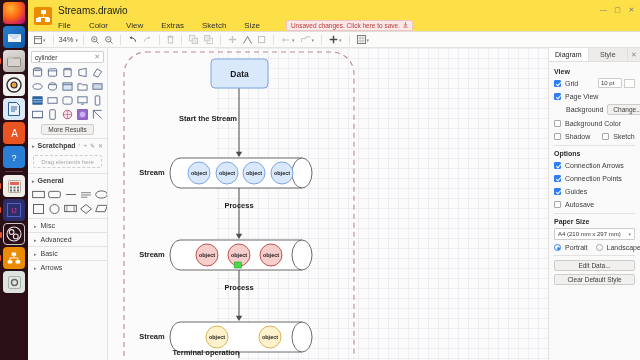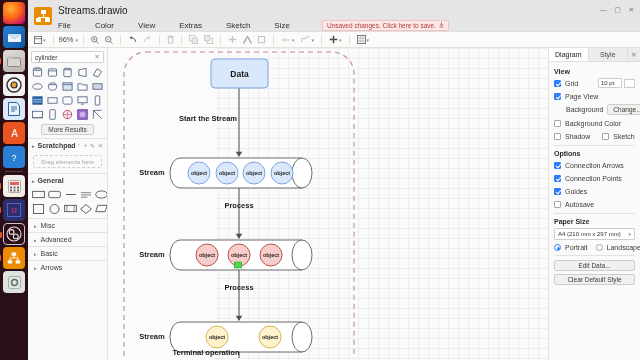--- a/index.html
+++ b/index.html
@@ -39,39 +39,39 @@
   .d-calc    { background: #f1eee8; }
   .d-idea    { background: #2b2f6b; }
   .d-obs     { background: #2b0f17; border:1px solid #cfc6c9; }
   .d-drawio  { background: #eb8c00; }
   .d-settings{ background: #dfe3df; }
 
   
   .win { flex: 1 1 auto; height: 360px; display: flex; flex-direction: column; background:#fff; }
 
   .titlebar {
-    height: 32px; background: #e5e5e5; border-bottom: 1px solid #e0dedb;
+    height: 32px; background: #fde047; border-bottom: 1px solid #e0dedb;
     display: flex; align-items: flex-start; padding: 3px 4px 0 6px; position: relative;
   }
   .applogo {
     width: 18px; height: 18px; background: #eb8c00; border-radius: 2px;
     margin-top: 4px; margin-right: 6px; flex: 0 0 18px; position: relative;
   }
   .applogo i { position: absolute; background: #fff; }
   .applogo i.n1 { width: 5px; height: 4px; left: 6.5px; top: 3px; }
   .applogo i.n2 { width: 5px; height: 4px; left: 2px; top: 11px; }
   .applogo i.n3 { width: 5px; height: 4px; left: 11px; top: 11px; }
   .applogo i.b1 { width: 1px; height: 4px; left: 8.7px; top: 7px; }
   .applogo i.b2 { width: 10px; height: 1px; left: 4px; top: 9.5px; }
   .applogo i.b3 { width: 1px; height: 2px; left: 4px; top: 9.5px; }
   .applogo i.b4 { width: 1px; height: 2px; left: 13.5px; top: 9.5px; }
 
   .tb-col { display: flex; flex-direction: column; }
   .doctitle { font-size: 10px; color: #1a1a1a; line-height: 12px; padding-top:2px; }
-  .menubar { display: flex; align-items: center; gap: 24px; margin-top: 3px; }
+  .menubar { display: flex; align-items: center; gap: 18px; margin-top: 3px; }
   .menubar span.mi { font-size: 8px; color: #30302e; cursor: default; }
   .unsaved {
     margin-left: 8px; background: #fde8e8; border: 1px solid #f0c2c2; color: #b33a3a;
     font-size: 6.5px; padding: 1px 4px; border-radius: 2px; white-space: nowrap;
     display:flex; align-items:center; gap:3px;
   }
   .winbtns { position: absolute; right: 4px; top: 5px; display: flex; gap: 5px; }
   .winbtns .wb { width: 9px; height: 9px; color: #7a7a78; font-size: 7px; line-height: 9px; text-align: center; }
 
   
@@ -319,21 +319,21 @@
 
     <div class="toolbar">
       <span class="tbtn">
         <svg width="8" height="8" viewBox="0 0 9 9">
             <rect x="0.5" y="0.5" width="8" height="8" fill="none" stroke="#6f6f6d"></rect>
             <path d="M0.5 3h8" stroke="#6f6f6d"></path>
           </svg>
         <span class="caret">▾</span>
       </span>
       <span class="tbsep"></span>
-      <span class="zoomlbl">96%</span>
+      <span class="zoomlbl">34%</span>
       <span class="caret">▾</span>
       <span class="tbsep"></span>
       <span class="tbtn">
         <svg width="8" height="8" viewBox="0 0 9 9">
             <circle cx="3.7" cy="3.7" r="3" fill="none" stroke="#6f6f6d"></circle>
             <path d="M6 6l2.5 2.5" stroke="#6f6f6d"></path>
             <path d="M2.4 3.7h2.6M3.7 2.4v2.6" stroke="#6f6f6d" stroke-width="0.7"></path>
           </svg>
       </span>
       <span class="tbtn">

